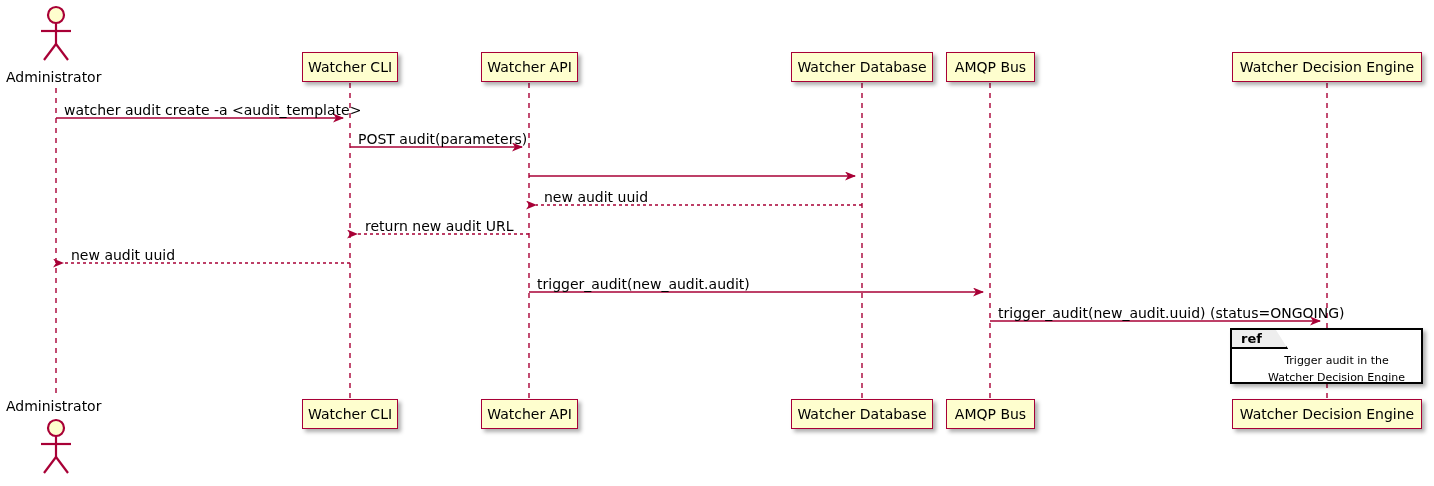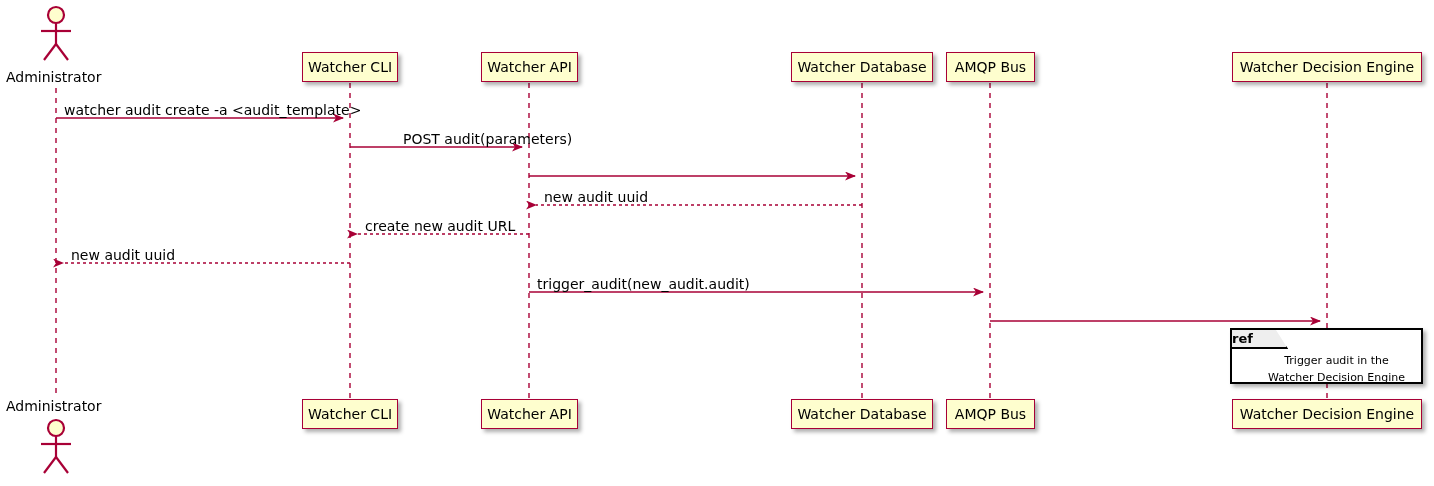--- a/index.html
+++ b/index.html
@@ -68,21 +68,21 @@
     height: 19px;
     width: 56px;
     background: #EEEEEE;
     border-right: 2px solid #000000;
     border-bottom: 2px solid #000000;
     font-size: 13px;
     font-weight: bold;
     color: #000000;
     display: flex;
     align-items: center;
-    padding-left: 0;
+    padding-left: 9px;
     box-sizing: border-box;
     clip-path: polygon(0 0, 44px 0, 100% 100%, 0 100%);
   }
   .ref-body {
     position: absolute;
     left: 0;
     top: 22px;
     width: 100%;
     font-size: 11px;
     color: #000000;
@@ -173,25 +173,26 @@
     <span>Watcher Database</span>
   </div>
   <div class="participant-box" style="left:946px; top:399px; width:89px; height:30px;">
     <span>AMQP Bus</span>
   </div>
   <div class="participant-box" style="left:1232px; top:399px; width:190px; height:30px;">
     <span>Watcher Decision Engine</span>
   </div>
 
   <div class="msg-label" style="left:64px; top:103px;">watcher audit create -a &lt;audit_template&gt;</div>
-  <div class="msg-label" style="left:358px; top:132px;margin-left:45px;">POST audit(parameters)</div>
+  <div class="msg-label" style="left:358px; top:132px;">POST audit(parameters)</div>
   <div class="msg-label" style="left:544px; top:190px;">new audit uuid</div>
-  <div class="msg-label" style="left:365px; top:219px;">create new audit URL</div>
+  <div class="msg-label" style="left:365px; top:219px;">return new audit URL</div>
   <div class="msg-label" style="left:71px; top:248px;">new audit uuid</div>
   <div class="msg-label" style="left:537px; top:277px;">trigger_audit(new_audit.audit)</div>
+  <div class="msg-label" style="left:998px; top:306px;">trigger_audit(new_audit.uuid) (status=ONGOING)</div>
 
   <div class="ref-frame" style="left:1230px; top:328px; width:193px; height:56px;">
     <div class="ref-tab">ref</div>
     <div class="ref-body">
       <span class="ref-line">Trigger audit in the</span>
       <span class="ref-line">Watcher Decision Engine</span>
     </div>
   </div>
 
 </div>

